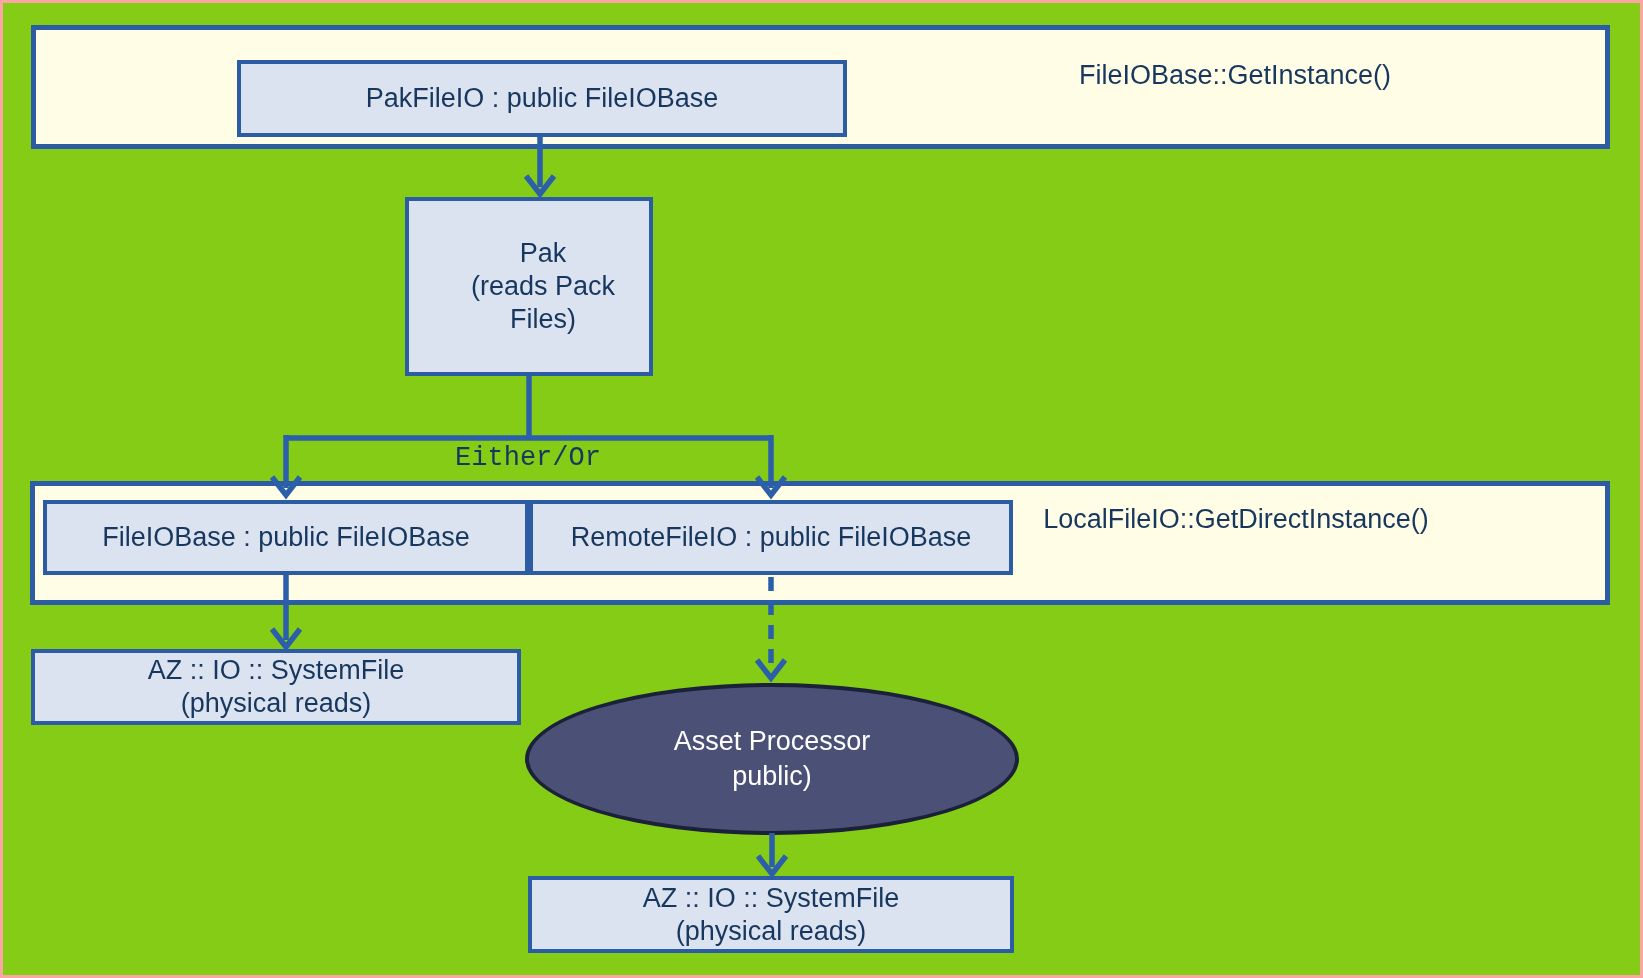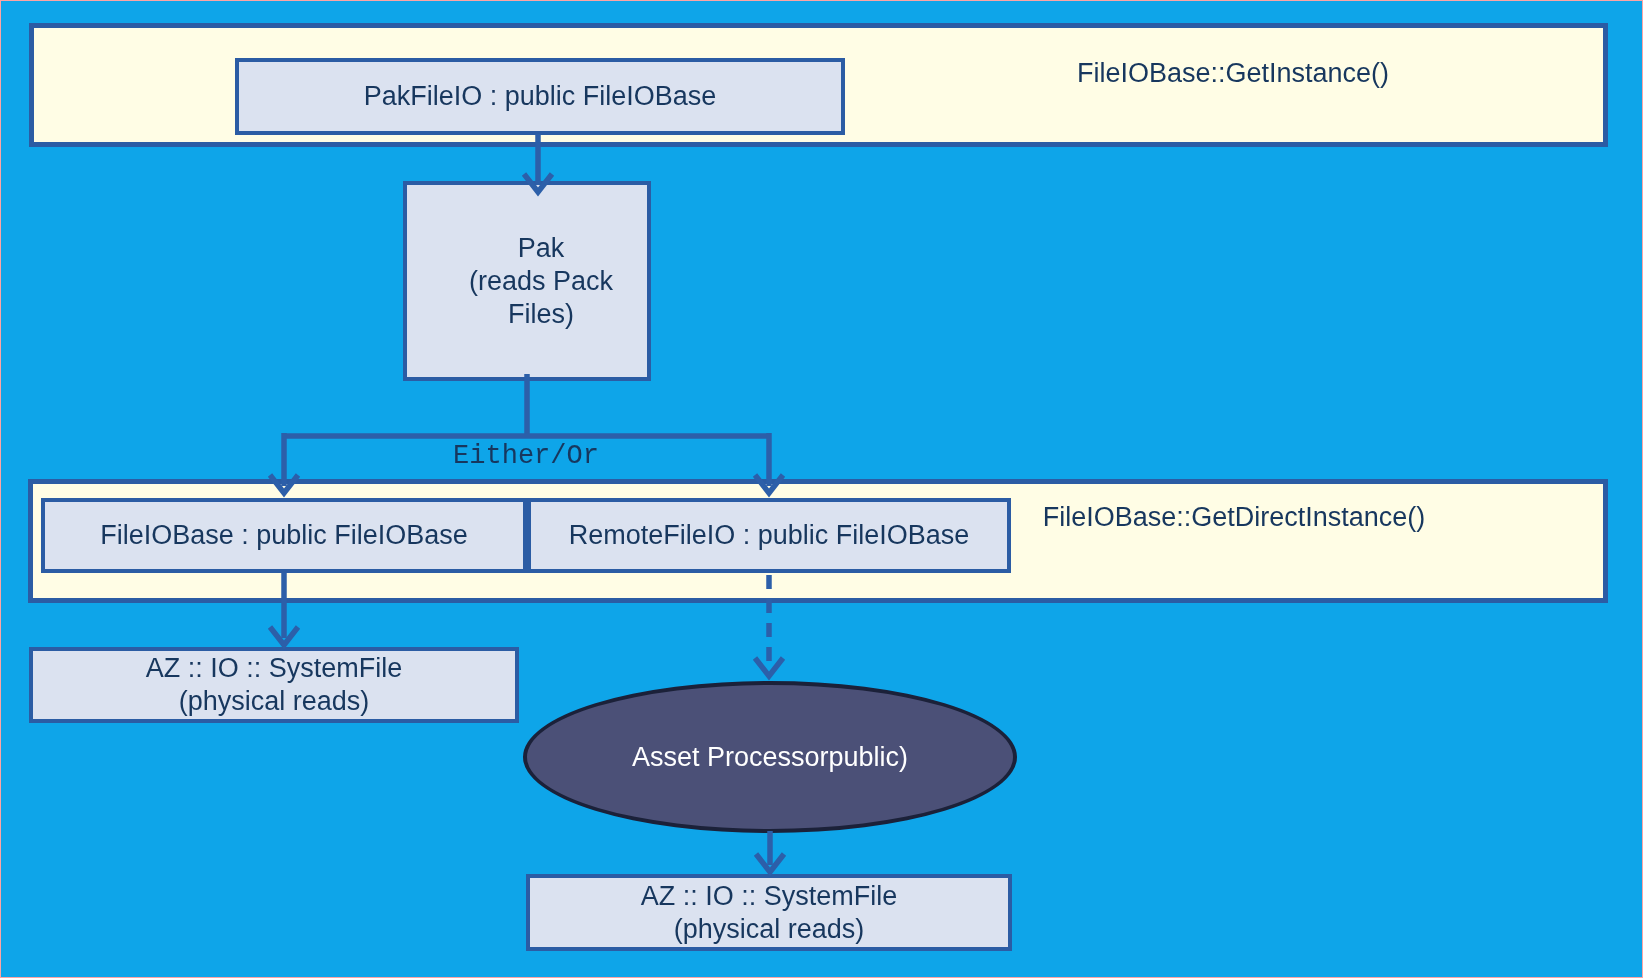--- a/index.html
+++ b/index.html
@@ -1,21 +1,21 @@
 <!DOCTYPE html>
 <html><head>
 <meta charset="utf-8">
 <style>
   html, body { margin: 0; padding: 0; background: #ffffff; }
   .canvas {
     position: relative;
     width: 1643px;
     height: 978px;
-    background: #0ea5e9;
-    border: 1px solid #fca5a5;
+    background: #84cc16;
+    border: 3px solid #fca5a5;
     box-sizing: border-box;
     font-family: "Liberation Sans", "DejaVu Sans", sans-serif;
     color: #17375E;
     overflow: hidden;
   }
   .band {
     position: absolute;
     background: #FFFDE5;
     border: 5px solid #2B5CA4;
     box-sizing: border-box;
@@ -59,33 +59,34 @@
     position: absolute;
     left: 522px;
     top: 680px;
     width: 494px;
     height: 152px;
     background: #4B5077;
     border: 4px solid #1B2139;
     border-radius: 50%;
     box-sizing: border-box;
     display: flex;
+    flex-direction: column;
     align-items: center;
     justify-content: center;
     text-align: center;
     font-size: 27px;
     line-height: 35px;
     color: #FFFFFF;
     z-index: 2;
   }
   
   .band-top      { left: 28px;  top: 22px;  width: 1579px; height: 124px; }
   .band-direct   { left: 27px;  top: 478px; width: 1580px; height: 124px; }
   .node-pakfileio{ left: 234px; top: 57px;  width: 610px;  height: 77px; }
-  .node-pak      { left: 402px; top: 180px; width: 248px;  height: 200px; padding-left: 28px; }
+  .node-pak      { left: 402px; top: 194px; width: 248px;  height: 179px; padding-left: 28px; }
   .node-local    { left: 40px;  top: 497px; width: 486px;  height: 75px; }
   .node-remote   { left: 526px; top: 497px; width: 484px;  height: 75px; }
   .node-local-leaf  { left: 28px;  top: 646px; width: 490px; height: 76px; }
   .node-remote-leaf { left: 525px; top: 873px; width: 486px; height: 77px; }
   .ann-getinstance       { left: 1032px; top: 57px;  width: 400px; }
   .ann-getdirectinstance { left: 1033px; top: 501px; width: 400px; }
   svg.connectors {
     position: absolute;
     left: 0; top: 0;
     width: 1643px; height: 978px;
@@ -117,21 +118,21 @@
 
   <div class="branch-label">Either/Or</div>
 
   <div class="band band-direct"></div>
   <div class="node node-local">
     <div>FileIOBase : public FileIOBase</div>
   </div>
   <div class="node node-remote">
     <div>RemoteFileIO : public FileIOBase</div>
   </div>
-  <div class="annotation ann-getdirectinstance">FileIOBase::GetDirectInstance()</div>
+  <div class="annotation ann-getdirectinstance">LocalFileIO::GetDirectInstance()</div>
 
   <div class="node node-local-leaf">
     <div>AZ :: IO :: SystemFile</div>
     <div>(physical reads)</div>
   </div>
 
   <div class="ellipse">
     <div>Asset Processor</div>
     <div>public)</div>
   </div>

